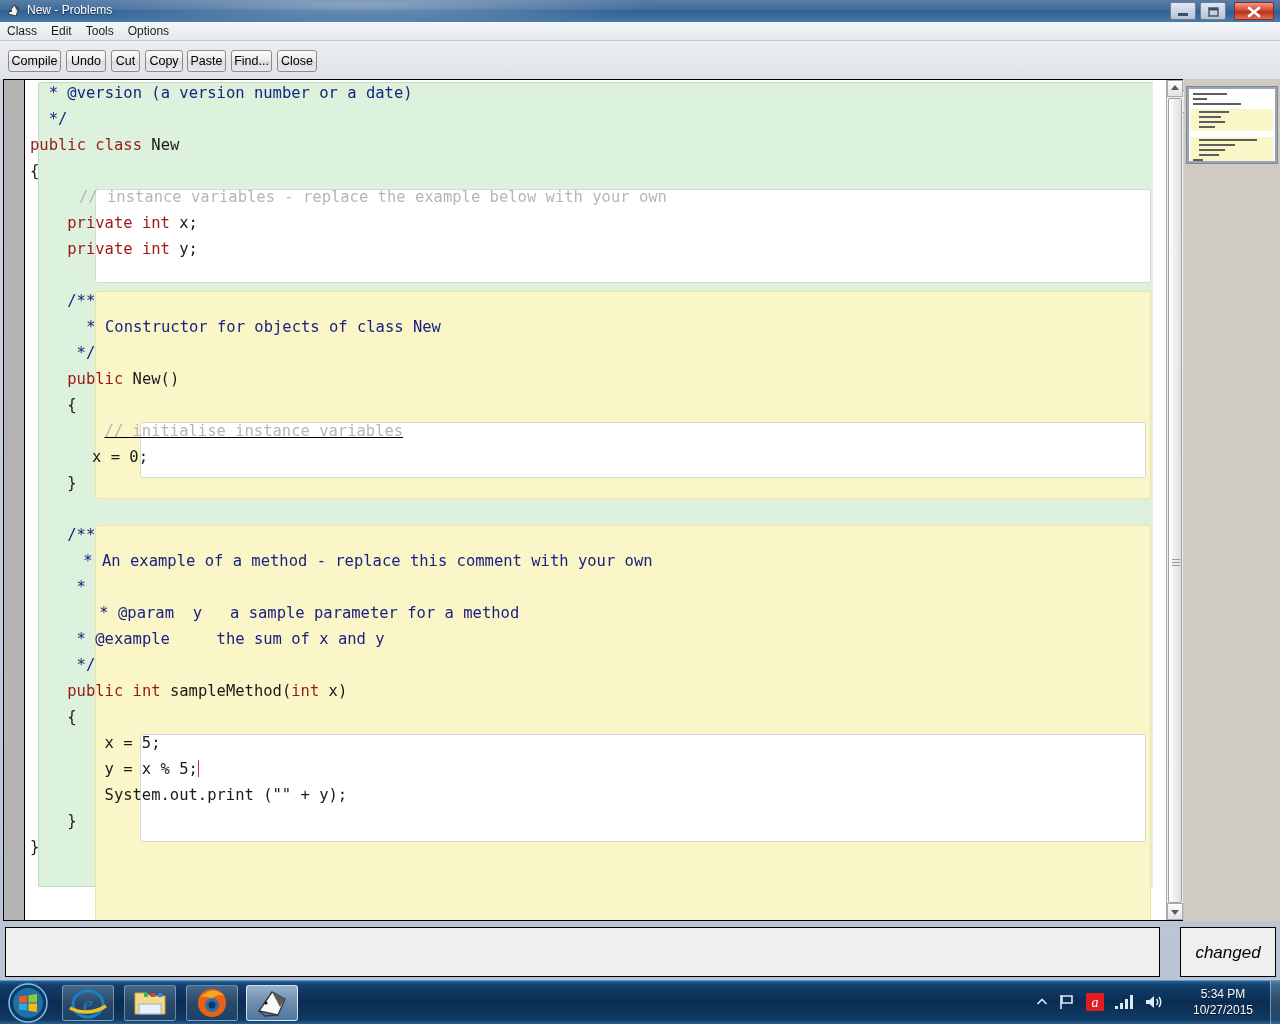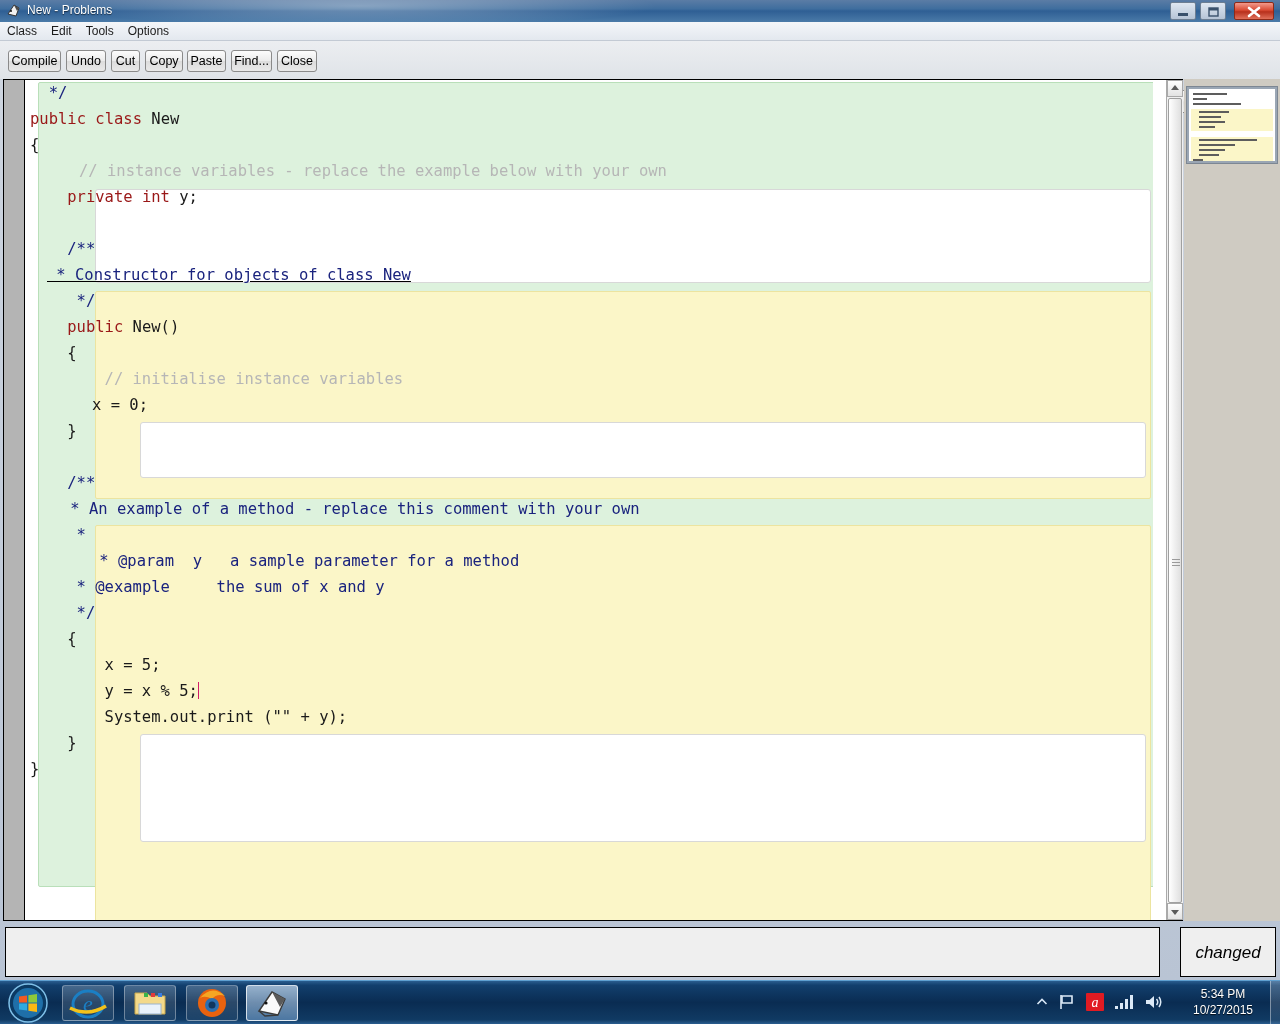--- a/index.html
+++ b/index.html
@@ -261,41 +261,44 @@
       <div id="scope-class">
         <div class="scope-white" id="blk-fields"></div>
         <div class="scope-yellow" id="blk-ctor">
           <div class="scope-white" id="blk-ctorbody"></div>
         </div>
         <div class="scope-yellow" id="blk-method">
           <div class="scope-white" id="blk-mbody"></div>
         </div>
       </div>
       <div id="code-text">
+          <div class="line" style="padding-left: 13.32px;"><span class="jd"> * </span><span class="jd">@version (a version number or a date)</span></div>
           <div class="line" style="padding-left: 13.32px;"><span class="jd"> */</span></div>
           <div class="line" style="padding-left: 4px;"><span class="kw">public class </span><span class="pl">New</span></div>
           <div class="line" style="padding-left: 4px;"><span class="pl">{</span></div>
           <div class="line" style="padding-left: 53px;"><span class="cm">// instance variables - replace the example below with your own</span></div>
+          <div class="line" style="padding-left: 41.28px;"><span class="kw">private int </span><span class="pl">x;</span></div>
           <div class="line" style="padding-left: 41.28px;"><span class="kw">private int </span><span class="pl">y;</span></div>
           <div class="line" style="padding-left: 4px;"><span class="pl"></span></div>
           <div class="line" style="padding-left: 41.28px;"><span class="jd">/**</span></div>
-          <div class="line" style="padding-left: 21px; text-decoration: underline;"><span class="jd"> * Constructor for objects of class New</span></div>
+          <div class="line" style="padding-left: 51px;"><span class="jd"> * Constructor for objects of class New</span></div>
           <div class="line" style="padding-left: 41.28px;"><span class="jd"> */</span></div>
           <div class="line" style="padding-left: 41.28px;"><span class="kw">public </span><span class="pl">New()</span></div>
           <div class="line" style="padding-left: 41.28px;"><span class="pl">{</span></div>
-          <div class="line" style="padding-left: 78.56px;"><span class="cm">// initialise instance variables</span></div>
+          <div class="line" style="padding-left: 78.56px; text-decoration: underline;"><span class="cm">// initialise instance variables</span></div>
           <div class="line" style="padding-left: 66px;"><span class="pl">x = 0;</span></div>
           <div class="line" style="padding-left: 41.28px;"><span class="pl">}</span></div>
           <div class="line" style="padding-left: 4px;"><span class="pl"></span></div>
           <div class="line" style="padding-left: 41.28px;"><span class="jd">/**</span></div>
-          <div class="line" style="padding-left: 35px;"><span class="jd"> * An example of a method - replace this comment with your own</span></div>
+          <div class="line" style="padding-left: 48px;"><span class="jd"> * An example of a method - replace this comment with your own</span></div>
           <div class="line" style="padding-left: 41.28px;"><span class="jd"> *</span></div>
           <div class="line" style="padding-left: 64px;"><span class="jd"> * @param  y   a sample parameter for a method</span></div>
           <div class="line" style="padding-left: 41.28px;"><span class="jd"> * @example     the sum of x and y</span></div>
           <div class="line" style="padding-left: 41.28px;"><span class="jd"> */</span></div>
+          <div class="line" style="padding-left: 41.28px;"><span class="kw">public int </span><span class="pl">sampleMethod(</span><span class="kw">int </span><span class="pl">x)</span></div>
           <div class="line" style="padding-left: 41.28px;"><span class="pl">{</span></div>
           <div class="line" style="padding-left: 78.56px;"><span class="pl">x = 5;</span></div>
           <div class="line" style="padding-left: 78.56px;"><span class="pl">y = x % 5;</span><span class="caret"></span></div>
           <div class="line" style="padding-left: 78.56px;"><span class="pl">System.out.print ("" + y);</span></div>
           <div class="line" style="padding-left: 41.28px;"><span class="pl">}</span></div>
           <div class="line" style="padding-left: 4px;"><span class="pl">}</span></div>
         </div>
     </div>
 
     <div id="vscroll">

